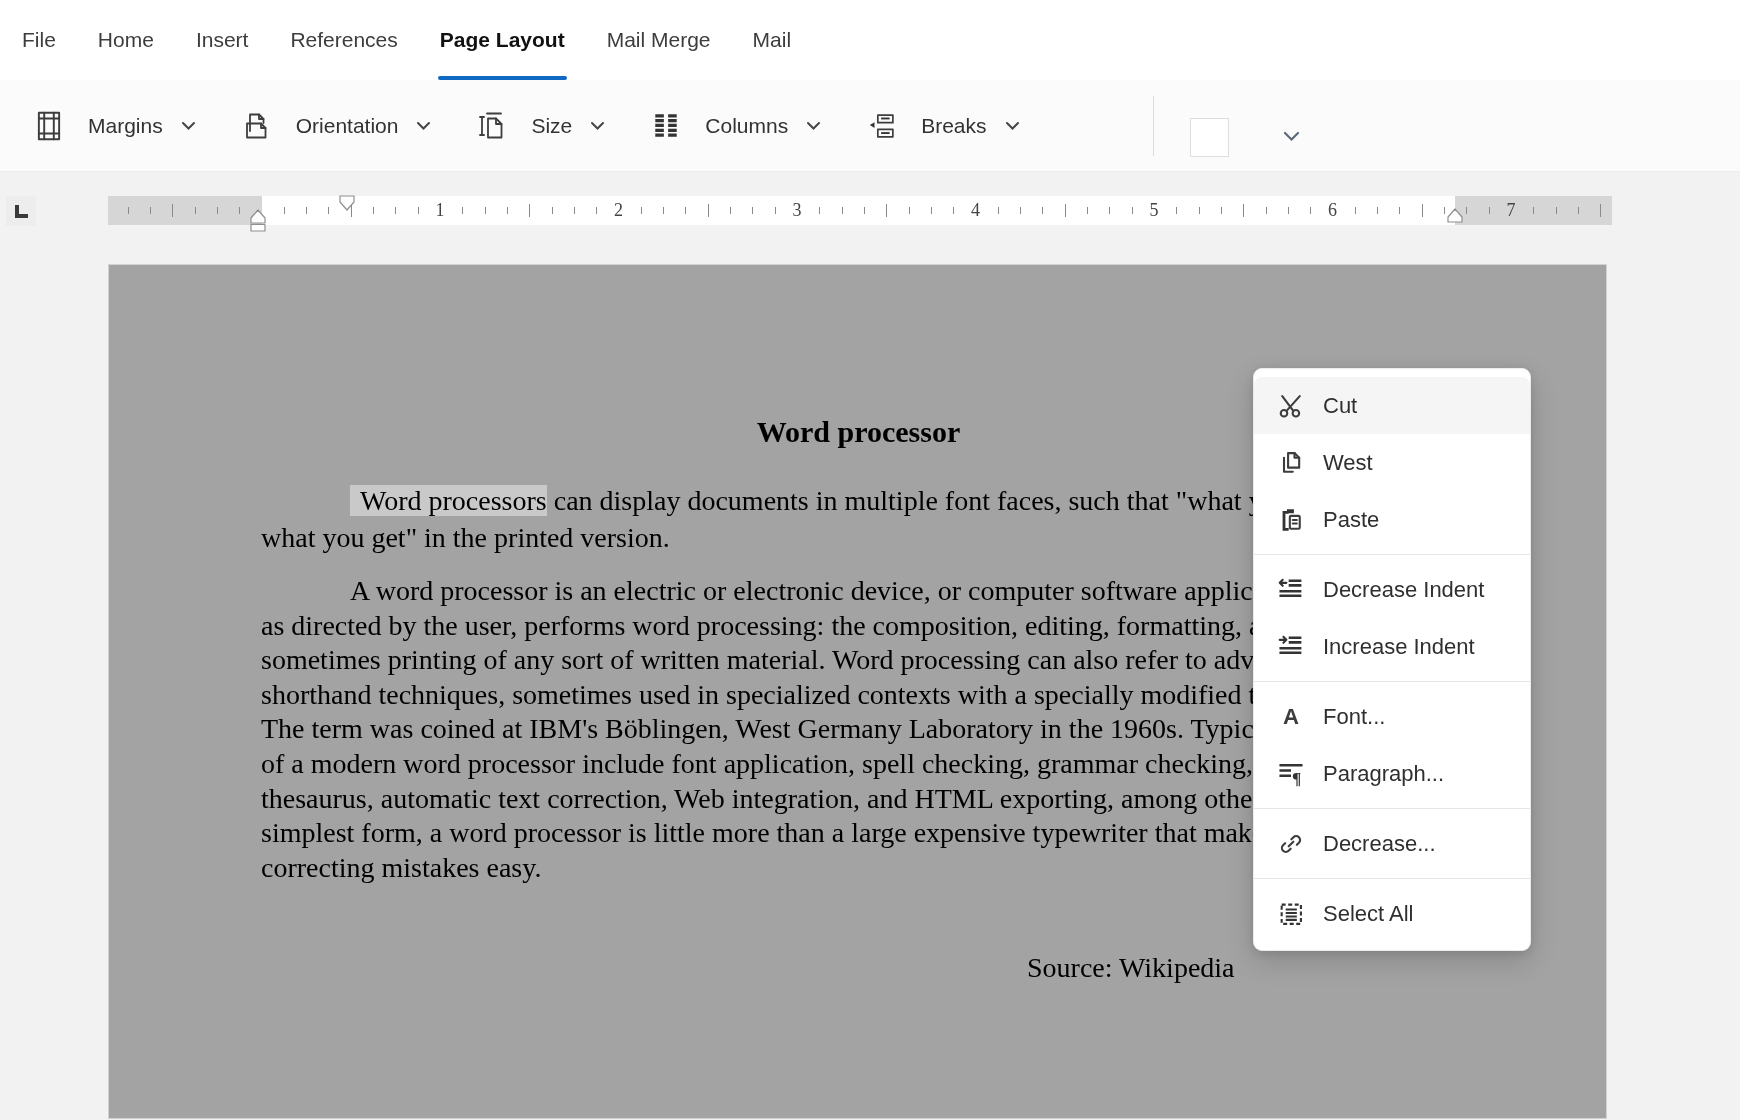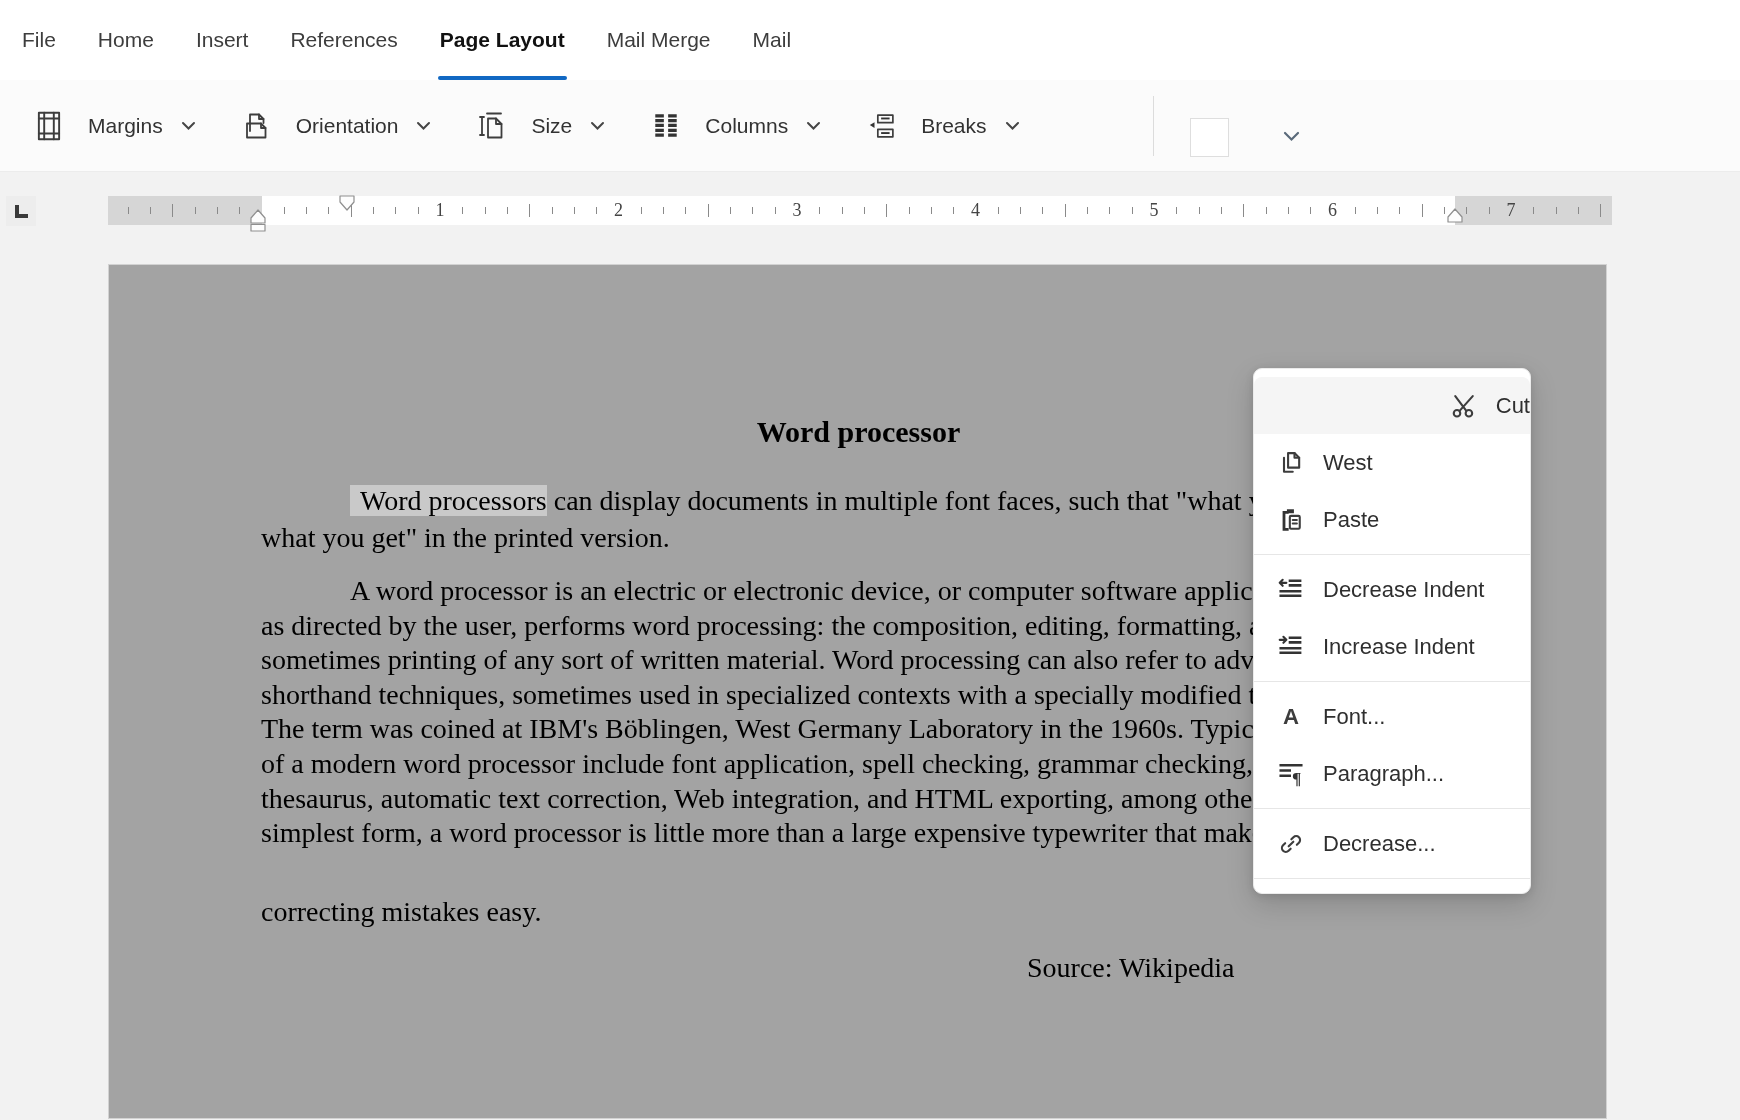--- a/index.html
+++ b/index.html
@@ -48,21 +48,21 @@
   #doc-title { position:absolute; left:0; width:1499px; text-align:center;
                font-family:"Liberation Serif", serif; font-size:30px; font-weight:bold; color:#000; }
   .hl { background:#c9c9c9;padding-left:10px; }
 
   
   #context-menu { position:absolute; left:1253px; top:368px; width:278px; background:#ffffff;
                   border:1px solid #ebebeb; border-radius:9px; padding:8px 0;
                   box-shadow:0 10px 28px rgba(0,0,0,0.16), 0 2px 8px rgba(0,0,0,0.10); }
   .cm-item { height:57px; display:flex; align-items:center; padding-left:22px; cursor:default; }
   .cm-item.highlighted { background:#f5f5f5; }
-  .cm-item:first-child.highlighted { border-radius:8px 8px 0 0;justify-content:flex-end; }
+  .cm-item:first-child.highlighted { border-radius:8px 8px 0 0; }
   .cm-icon { width:30px; height:30px; margin-right:17px; display:flex; align-items:center; justify-content:center; }
   .cm-label { font-size:22px; color:#2f2f2f; }
   .cm-sep { height:1px; background:#e6e6e6; margin:6px 0; }
 </style>
 </head>
 <body>
 
 <div id="menubar">
   <div id="menubar-tabs">
       <div class="mtab">
@@ -266,21 +266,21 @@
       <div class="docline" style="top: 219px; left: 241px;"><span class="hl">Word processors</span> can display documents in multiple font faces, such that "what you see is</div>
       <div class="docline" style="top: 256px; left: 152px;">what you get" in the printed version.</div>
       <div class="docline" style="top: 309px; left: 241px;">A word processor is an electric or electronic device, or computer software application, that,</div>
       <div class="docline" style="top: 343.6px; left: 152px;">as directed by the user, performs word processing: the composition, editing, formatting, and</div>
       <div class="docline" style="top: 378.2px; left: 152px;">sometimes printing of any sort of written material. Word processing can also refer to advanced</div>
       <div class="docline" style="top: 412.8px; left: 152px;">shorthand techniques, sometimes used in specialized contexts with a specially modified typewriter.</div>
       <div class="docline" style="top: 447.4px; left: 152px;">The term was coined at IBM's Böblingen, West Germany Laboratory in the 1960s. Typical features</div>
       <div class="docline" style="top: 482px; left: 152px;">of a modern word processor include font application, spell checking, grammar checking, a built-in</div>
       <div class="docline" style="top: 516.6px; left: 152px;">thesaurus, automatic text correction, Web integration, and HTML exporting, among others. In its</div>
       <div class="docline" style="top: 551.2px; left: 152px;">simplest form, a word processor is little more than a large expensive typewriter that makes</div>
-      <div class="docline" style="top: 585.8px; left: 152px; margin-top: 44px;">correcting mistakes easy.</div>
+      <div class="docline" style="top: 585.8px; left: 152px;">correcting mistakes easy.</div>
       <div class="docline" style="top: 686px; left: 918px;">Source: Wikipedia</div>
     </div>
 </div>
 
 <div id="context-menu">
     <div class="cm-item highlighted">
       <span class="cm-icon">
         <svg width="28" height="28" viewBox="0 0 24 24">
           <circle cx="6" cy="18.2" r="2.8" fill="none" stroke="#3d3d3d" stroke-width="1.8" stroke-linecap="round" stroke-linejoin="round"></circle>
           <circle cx="16.2" cy="18.2" r="2.8" fill="none" stroke="#3d3d3d" stroke-width="1.8" stroke-linecap="round" stroke-linejoin="round"></circle>
@@ -352,13 +352,22 @@
       <span class="cm-icon">
         <svg width="28" height="28" viewBox="0 0 24 24">
           <path d="M10 14 L14 10" fill="none" stroke="#3d3d3d" stroke-width="1.8" stroke-linecap="round" stroke-linejoin="round"></path>
           <path d="M12.3 8 l1.8-1.8 a3.3 3.3 0 0 1 4.7 4.7 L17 12.7" fill="none" stroke="#3d3d3d" stroke-width="1.8" stroke-linecap="round" stroke-linejoin="round"></path>
           <path d="M11.7 16 l-1.8 1.8 a3.3 3.3 0 0 1 -4.7 -4.7 L7 11.3" fill="none" stroke="#3d3d3d" stroke-width="1.8" stroke-linecap="round" stroke-linejoin="round"></path>
         </svg>
       </span>
       <span class="cm-label">Decrease...</span>
     </div>
     <div class="cm-sep"></div>
+    <div class="cm-item">
+      <span class="cm-icon">
+        <svg width="28" height="28" viewBox="0 0 24 24">
+          <rect x="4" y="4" width="16.5" height="16.5" fill="none" stroke="#333" stroke-width="1.8" stroke-dasharray="3.4 2.2"></rect>
+          <path d="M7.5 8.2 H17 M7.5 11.2 H17 M7.5 14.2 H17 M7.5 17 H17" fill="none" stroke="#333" stroke-width="1.8"></path>
+        </svg>
+      </span>
+      <span class="cm-label">Select All</span>
+    </div>
   </div>
 
 </body></html>

